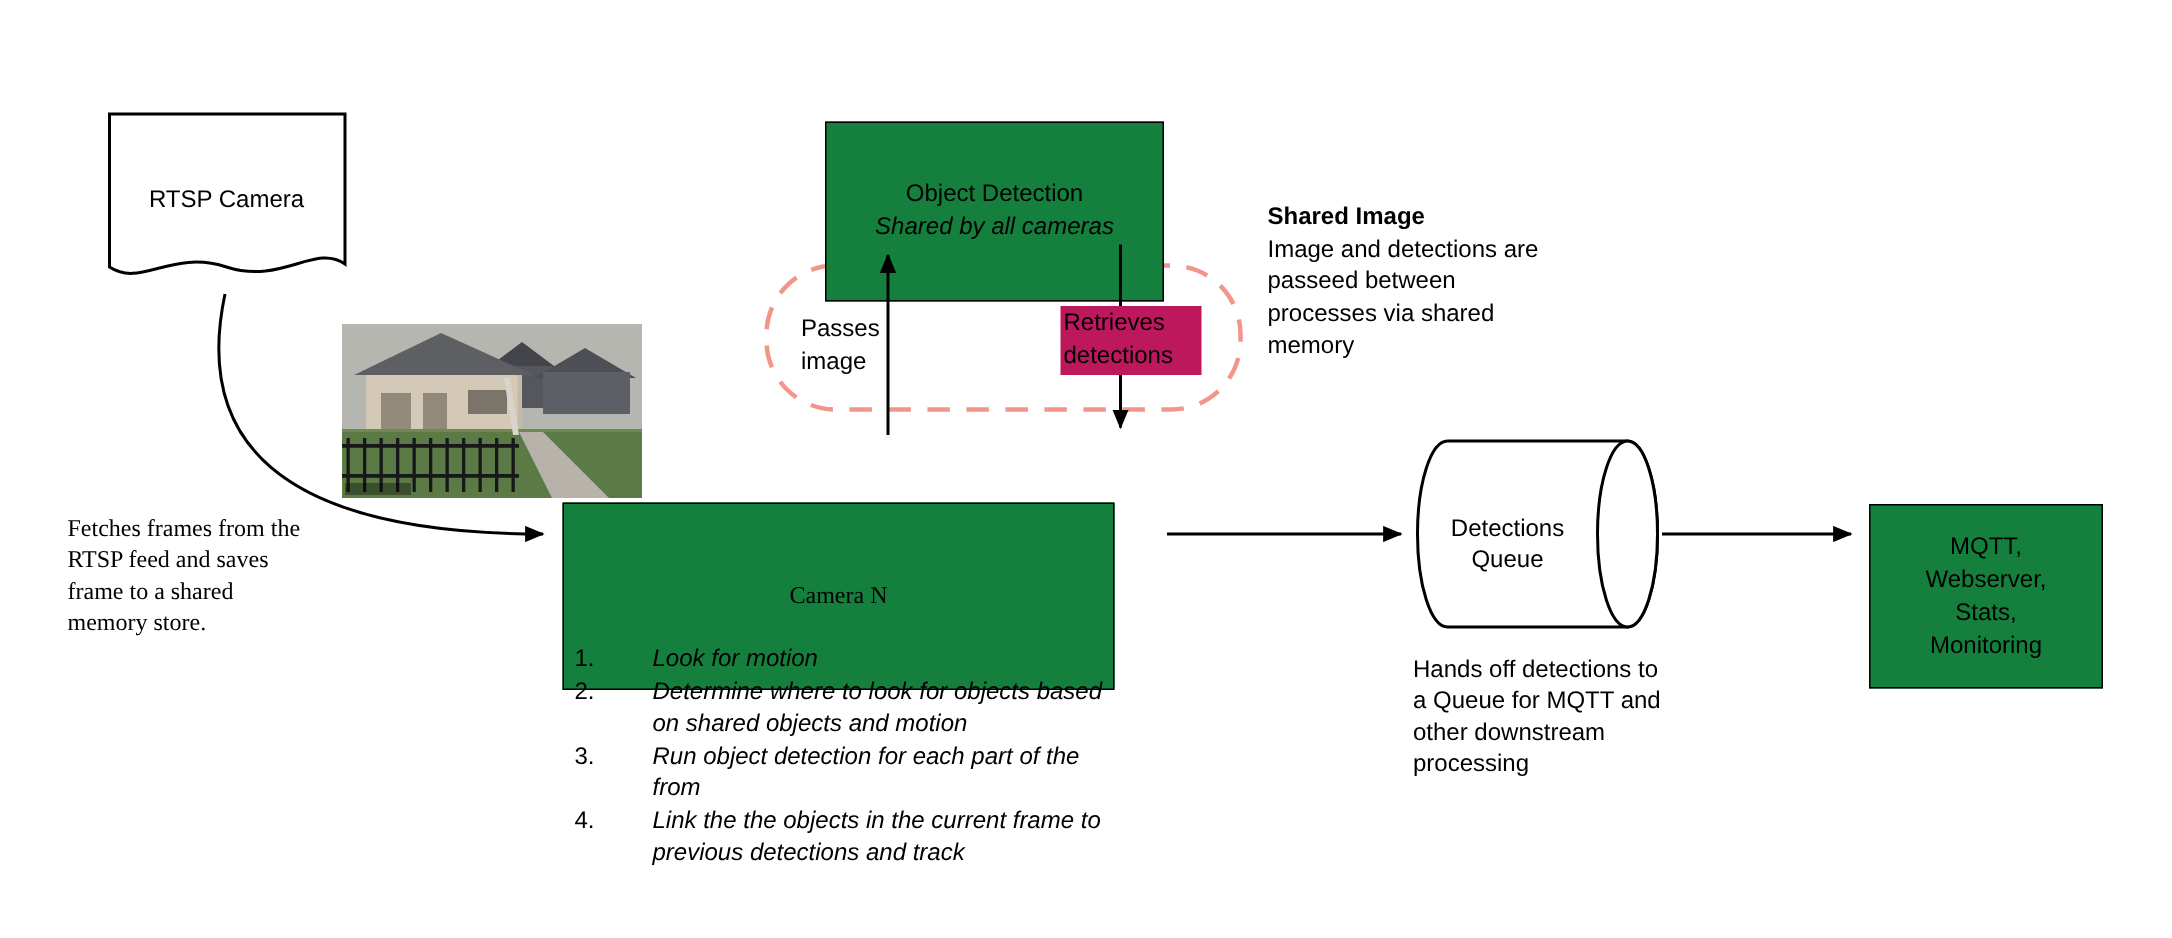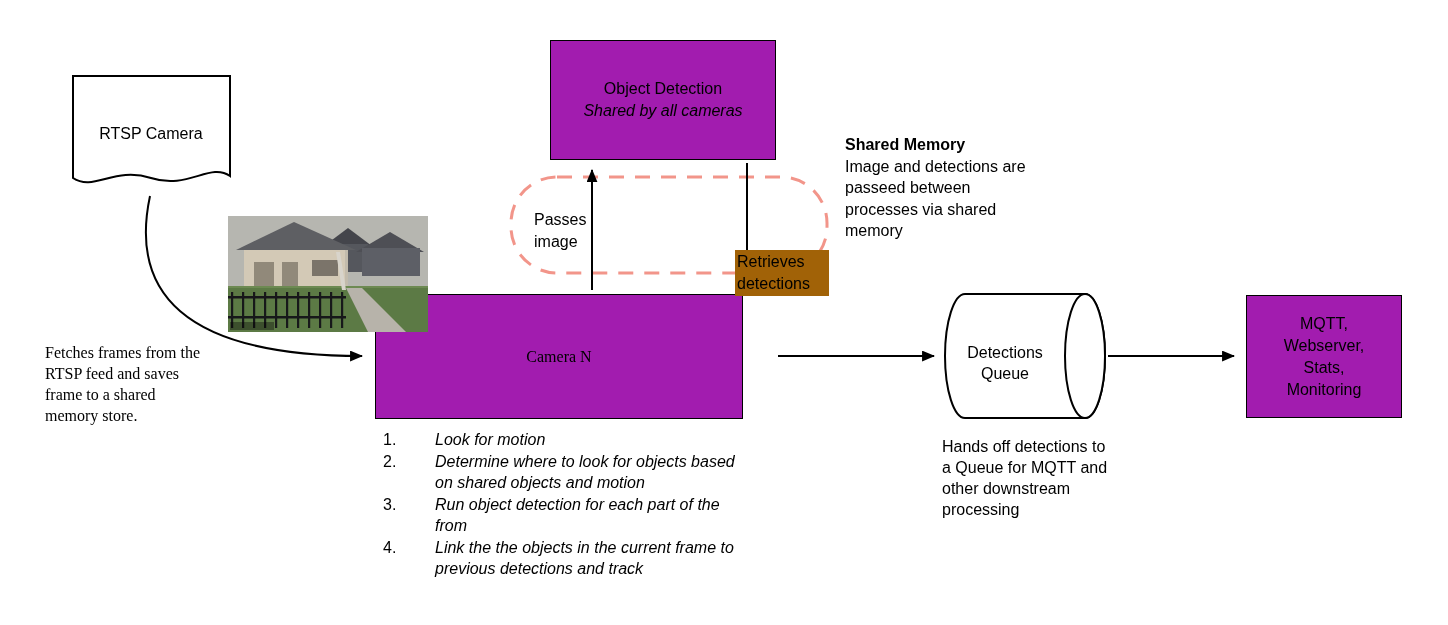--- a/index.html
+++ b/index.html
@@ -3,33 +3,33 @@
 <meta charset="utf-8">
 <style>
   * { margin: 0; padding: 0; box-sizing: border-box; }
   html, body { background: #ffffff; }
   body { font-family: "Liberation Sans", sans-serif; color: #000; }
   .canvas { position: relative; width: 1448px; height: 625px; background: #ffffff; overflow: hidden; font-size: 16px; }
   .layer { position: absolute; inset: 0; width: 1448px; height: 625px; pointer-events: none; }
   .shapes { z-index: 1; }
   .arrows { z-index: 4; }
 
-  .node { position: absolute; background: #a21caf; border: 1.5px solid #000; display: flex; flex-direction: column; align-items: center; justify-content: center; text-align: center; z-index: 2; line-height: 22px; }
+  .node { position: absolute; background: #15803d; border: 1.5px solid #000; display: flex; flex-direction: column; align-items: center; justify-content: center; text-align: center; z-index: 2; line-height: 22px; margin-top: 41px; }
   .node-od      { left: 550px; top: 40px;  width: 226px; height: 120px; }
   .node-camera  { left: 375px; top: 294px; width: 368px; height: 125px; font-family: Liberation Serif, serif; }
   .node-output  { left: 1246px; top: 295px; width: 156px; height: 123px; padding: 6px 26px; }
   .italic { font-style: italic; }
 
   .shape-label { position: absolute; text-align: center; z-index: 2; line-height: 21px; margin-top: 11px; }
   .rtsp-label  { left: 72px;  top: 112px; width: 158px; }
   .queue-label { left: 948px; top: 331px; width: 114px; }
 
   .edge-label { position: absolute; z-index: 5; line-height: 22px; }
   .passes-label    { left: 534px; top: 209px; width: 58px; }
-  .retrieves-label { left: 735px; top: 204px; width: 94px; background: #a16207; padding: 1px 2px; margin-top: 46px; }
+  .retrieves-label { left: 707px; top: 204px; width: 94px; background: #be185d; padding: 1px 2px; }
 
   .note { position: absolute; z-index: 3; line-height: 21px; }
   .fetch-note  { left: 45px;  top: 342px; width: 164px; font-family: Liberation Serif, serif; }
   .shared-note { left: 845px; top: 134px; width: 202px; line-height: 21.5px; }
   .queue-note  { left: 942px; top: 436px; width: 170px; }
   .bold { font-weight: bold; }
 
   .steps { position: absolute; left: 383px; top: 429px; width: 372px; z-index: 3; list-style: none; }
   .steps li { display: flex; line-height: 21.5px; }
   .step-num { width: 52px; flex: 0 0 52px; }
@@ -80,21 +80,21 @@
     <line x1="778" y1="356" x2="934" y2="356" stroke="#000000" stroke-width="2" marker-end="url(#arrow)"></line>
     <line x1="1108" y1="356" x2="1234" y2="356" stroke="#000000" stroke-width="2" marker-end="url(#arrow)"></line>
   </svg>
 
   <div class="edge-label passes-label">Passes image</div>
   <div class="edge-label retrieves-label">Retrieves detections</div>
 
   <div class="note fetch-note">Fetches frames from the RTSP feed and saves frame to a shared memory store.</div>
 
   <div class="note shared-note">
-    <div class="bold">Shared Memory</div>
+    <div class="bold">Shared Image</div>
     <div>Image and detections are passeed between processes via shared memory</div>
   </div>
 
   <div class="note queue-note">Hands off detections to a Queue for MQTT and other downstream processing</div>
 
   <ol class="steps">
     <li>
       <span class="step-num">1.</span>
       <span class="step-text">Look for motion</span>
     </li>

